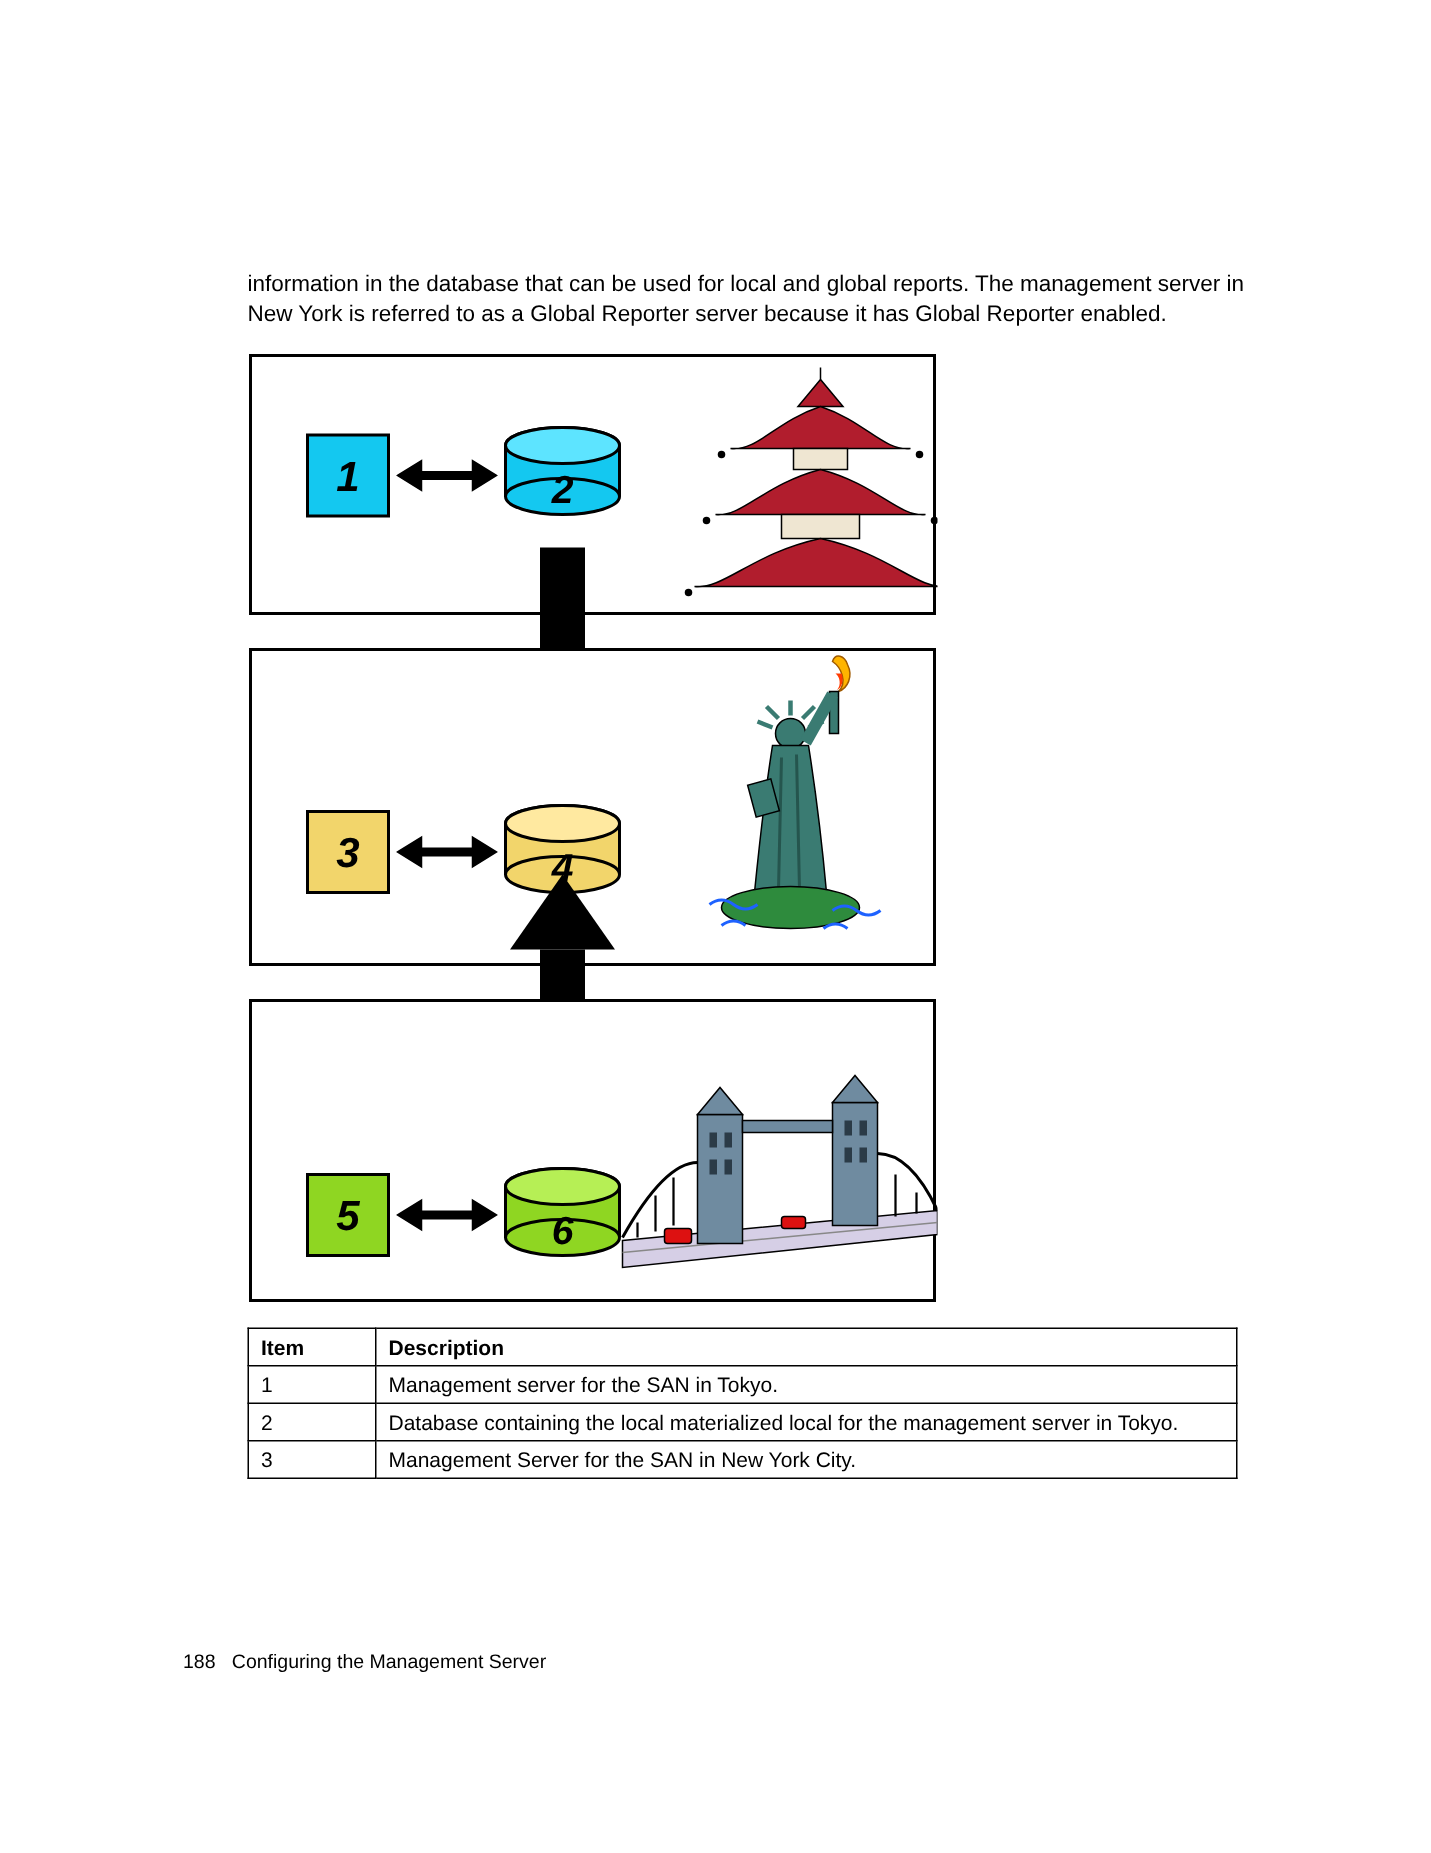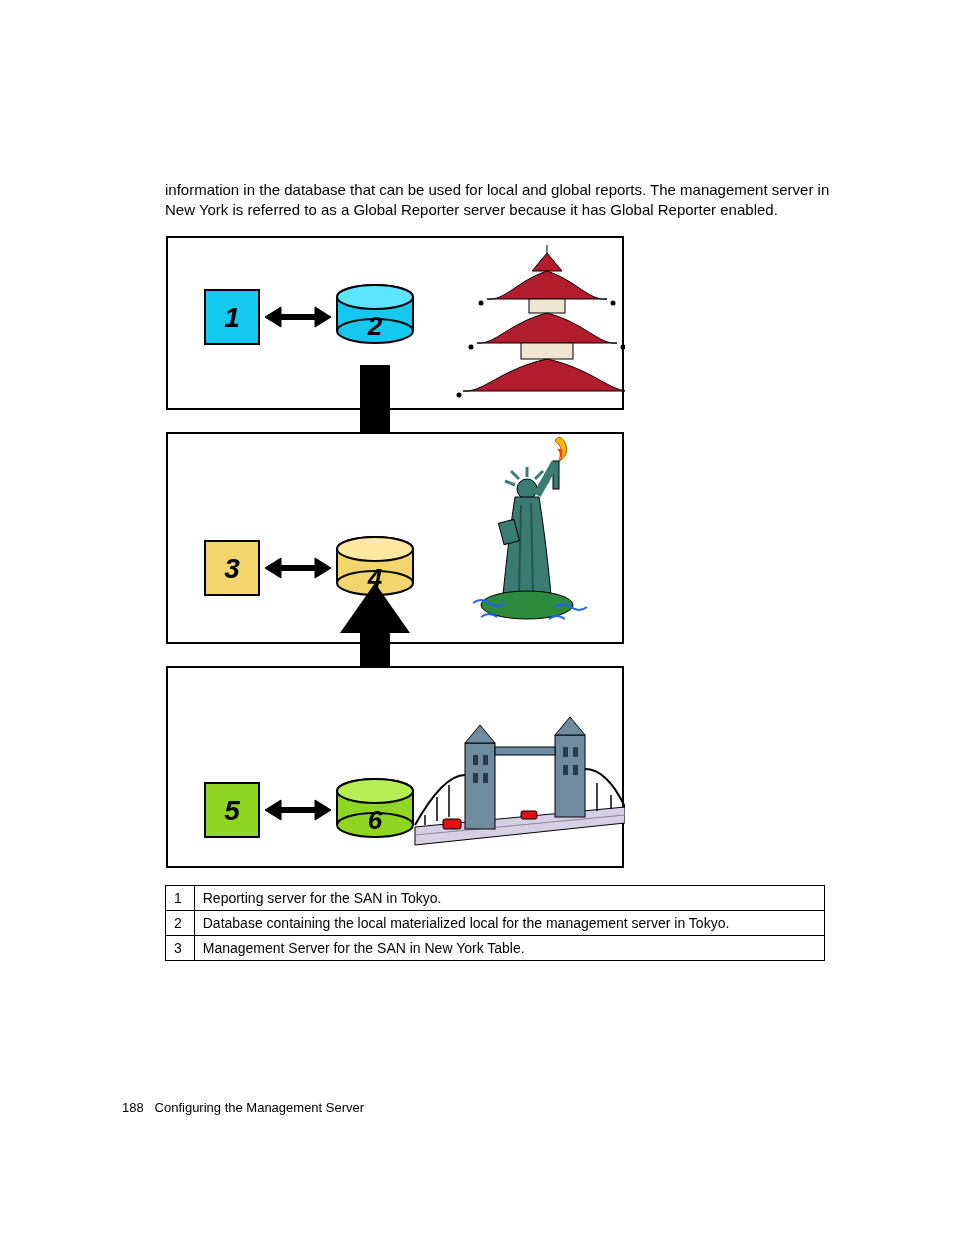--- a/index.html
+++ b/index.html
@@ -235,31 +235,35 @@
         <rect x="18" y="124" width="18" height="10" rx="2" fill="#d11" stroke="#000"></rect>
         <rect x="96" y="116" width="16" height="8" rx="2" fill="#d11" stroke="#000"></rect>
       </g>
     </svg>
   </div>
 
 
 
   <table class="desc">
     <tbody>
+        <tr>
+      <th class="col-item">Item</th>
+      <th>Description</th>
+    </tr>
     <tr>
       <td>1</td>
-      <td>Reporting server for the SAN in Tokyo.</td>
+      <td>Management server for the SAN in Tokyo.</td>
     </tr>
     <tr>
       <td>2</td>
       <td>Database containing the local materialized local for the management server in Tokyo.</td>
     </tr>
     <tr>
       <td>3</td>
-      <td>Management Server for the SAN in New York Table.</td>
+      <td>Management Server for the SAN in New York City.</td>
     </tr>
   </tbody>
     </table>
 
 </div>
 
 <div class="footer">
   <span>188</span>&nbsp;&nbsp;&nbsp;<span>Configuring the Management Server</span>
 </div>
 

